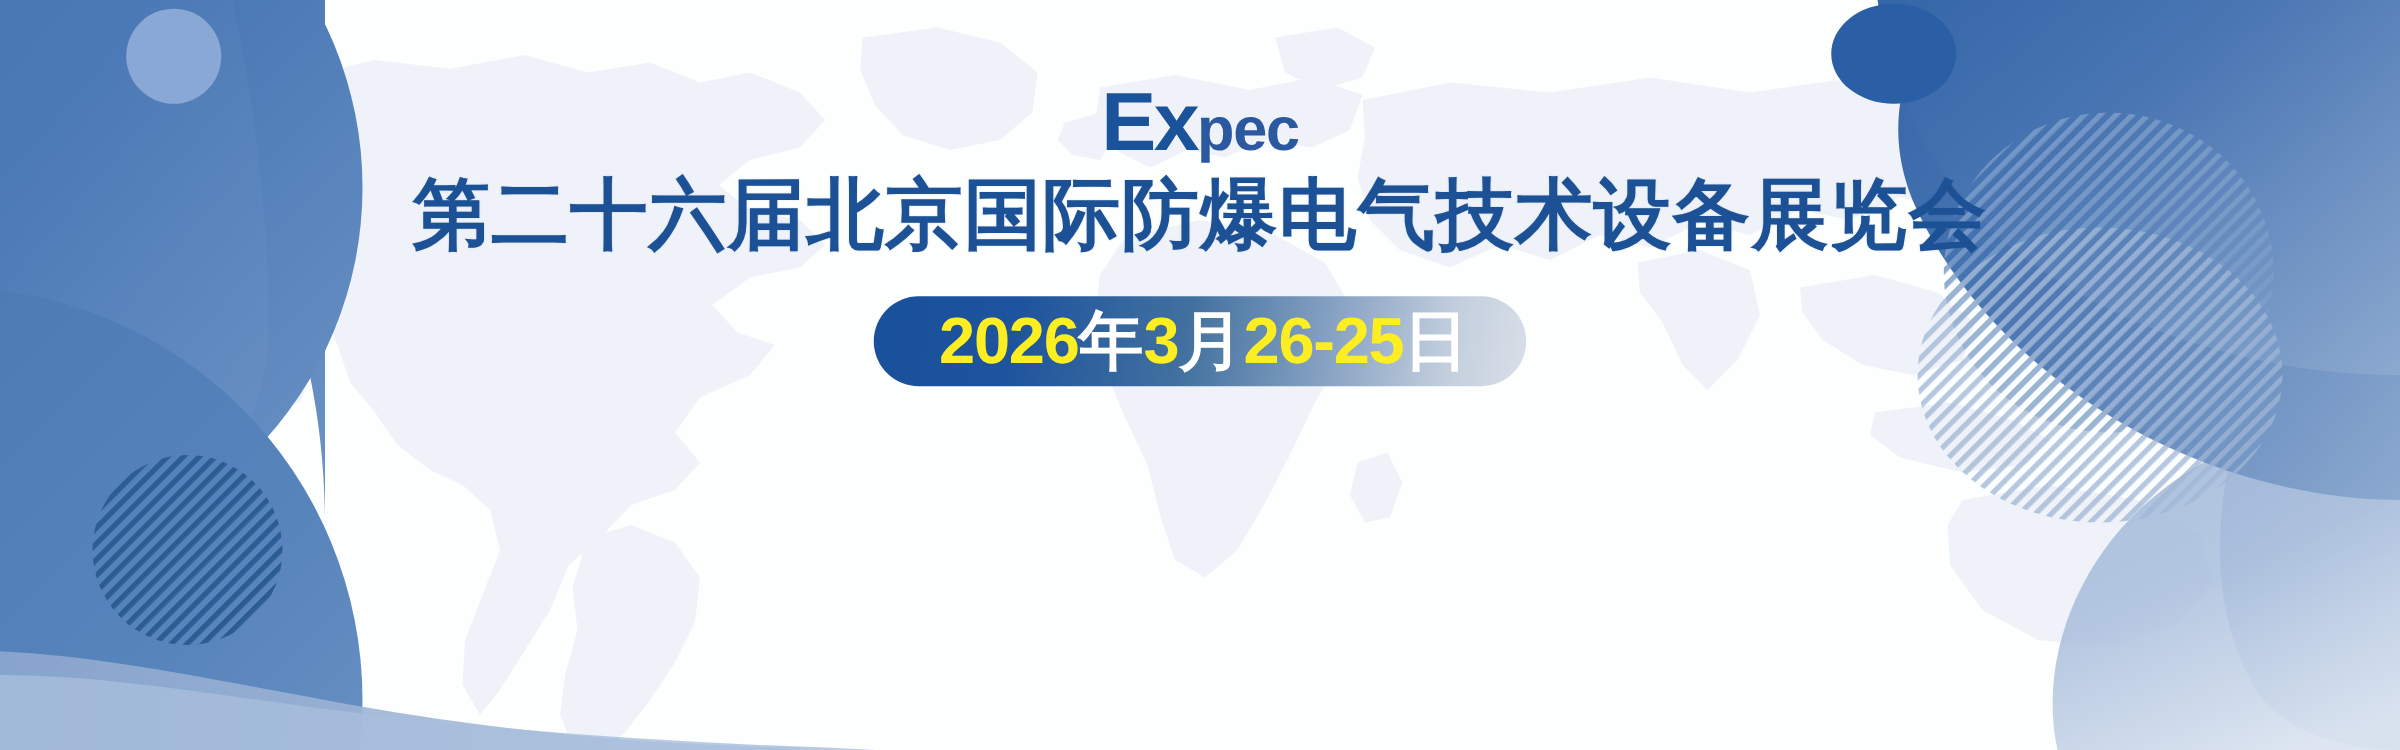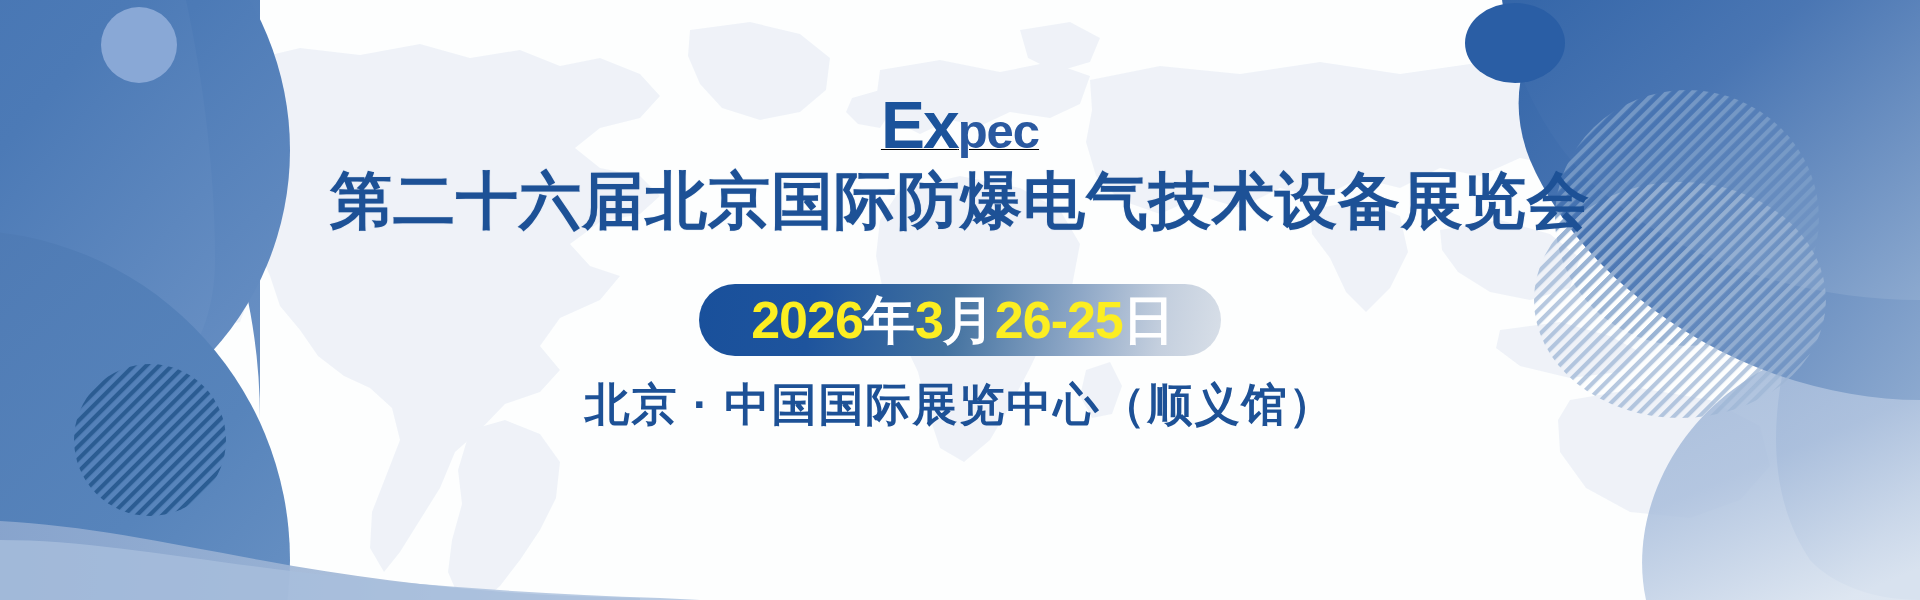--- a/index.html
+++ b/index.html
@@ -36,25 +36,24 @@
   .content{
     position:absolute;
     left:0; top:0;
     width:1920px; height:600px;
     display:flex;
     flex-direction:column;
     align-items:center;
   }
 
   .logo{
-    margin-top:92px;
+    margin-top:64px;
     line-height:1;
     white-space:nowrap;
     letter-spacing:-1px;
-    text-decoration:underline;
   }
   .logo .lg-ex{
     font-size:66px;
     font-weight:bold;
     color:#1B539B;
     letter-spacing:-2px;
   }
   .logo .lg-pec{
     font-size:49px;
     font-weight:bold;
@@ -67,21 +66,21 @@
     font-size:62px;
     font-weight:bold;
     color:#1D5196;
     letter-spacing:1px;
     line-height:1;
     white-space:nowrap;
     text-shadow:0 0 1px rgba(29,81,150,.35);
   }
 
   .datepill{
-    margin-top:52px;
+    margin-top:33px;
     height:72px;
     padding:0 46px 0 52px;
     border-radius:40px;
     display:flex;
     align-items:center;
     justify-content:center;
     background:linear-gradient(100deg,
         #19509B 0%,
         #1E549D 22%,
         #42719F 48%,
@@ -286,16 +285,15 @@
 
     <div class="datepill">
       <span class="dp-num">2026</span>
         <span class="dp-cn">年</span>
         <span class="dp-num">3</span>
         <span class="dp-cn">月</span>
         <span class="dp-num">26-25</span>
         <span class="dp-cn">日</span>
     </div>
 
-    <div class="venue">北京 · 中国国际展览中心（顺义馆）</div>
 
   </div>
 </div>
 
 </body></html>

